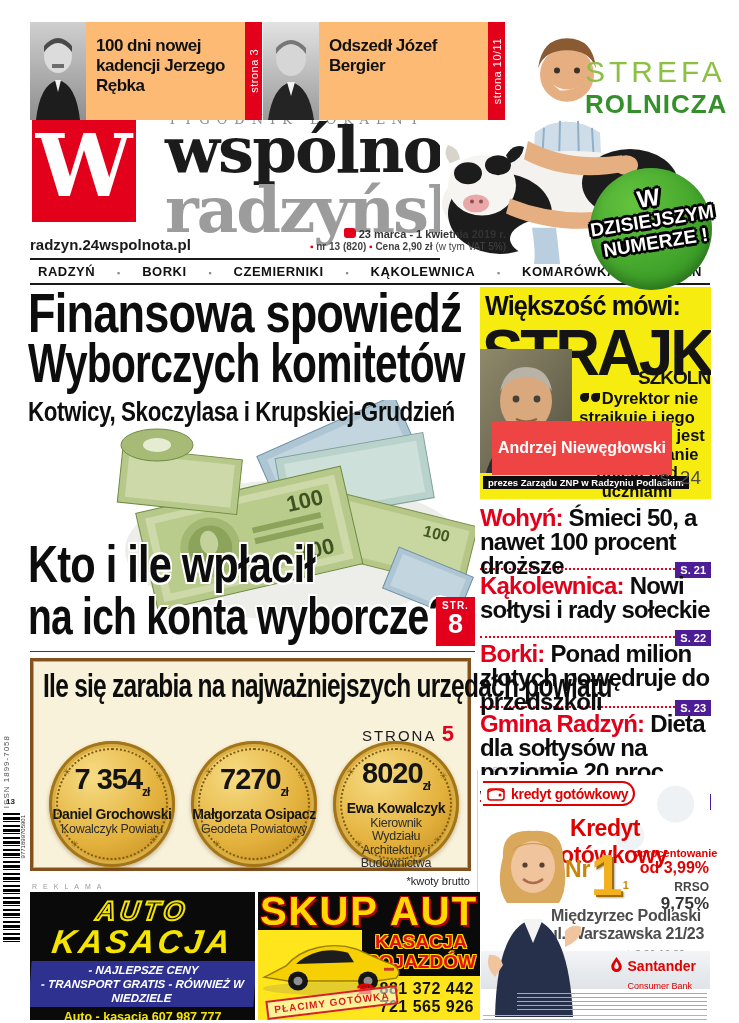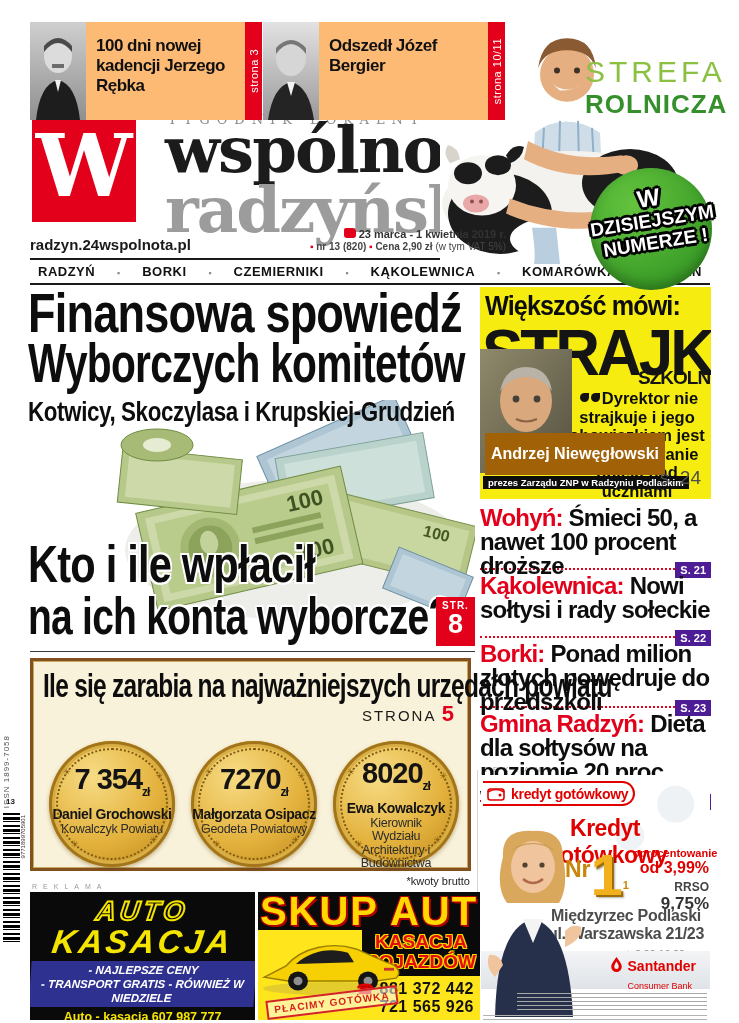--- a/index.html
+++ b/index.html
@@ -66,21 +66,21 @@
       text-shadow:-2px -2px 0 #fff,2px -2px 0 #fff,-2px 2px 0 #fff,2px 2px 0 #fff,0 -2px 0 #fff,0 2px 0 #fff,-2px 0 0 #fff,2px 0 0 #fff;}
   .str8{left:436px;top:597px;width:39px;height:49px;background:#e2001a;color:#fff;text-align:center;z-index:4;}
   .str8 .a{font-size:10px;font-weight:bold;letter-spacing:1px;padding-top:3px;}
   .str8 .b{font-size:27px;font-weight:900;line-height:26px;}
   .midrule{left:30px;top:651px;width:445px;height:0;border-top:1.5px solid #3a3a3a;z-index:2;}
 
   
   .salary{left:30px;top:658px;width:441px;height:213px;box-sizing:border-box;background:#f9f2da;
           border:3px solid #83511d;box-shadow:inset 0 0 0 1px #c9a765;z-index:3;}
   .saltitle{position:absolute;left:10px;top:6px;font-size:34px;font-weight:900;line-height:37px;letter-spacing:-1px;color:#0d0d0d;}
-  .salpage{position:absolute;right:14px;top:40px;font-size:15px;letter-spacing:2px;color:#1a1a1a;}
+  .salpage{position:absolute;right:14px;top:60px;font-size:15px;letter-spacing:2px;color:#1a1a1a;}
   .salpage b{color:#e2001a;font-size:22px;letter-spacing:0;}
   .coin{position:absolute;top:80px;width:126px;height:126px;border-radius:50%;
         background:radial-gradient(circle at 35% 28%,#f7dc84,#e3b13c 55%,#b9841b);
         box-shadow:inset 0 0 0 3px #a3751a, inset 0 0 0 6px #d9ae45,0 2px 4px rgba(90,60,0,.35);text-align:center;}
   .coin::before{content:"";position:absolute;left:7px;top:7px;right:7px;bottom:7px;border:2px dotted #7c5a12;border-radius:50%;}
   .coin .st{position:absolute;font-size:9px;color:#8a6210;}
   .c1{left:16px;} .c2{left:158px;} .c3{left:300px;}
   .amt{margin-top:24px;font-size:29px;font-weight:900;letter-spacing:-1px;color:#141414;line-height:28px;}
   .amt sub{font-size:12px;font-weight:900;}
   .cname{font-size:14px;font-weight:bold;color:#141414;line-height:15px;margin-top:1px;letter-spacing:-.4px;}
@@ -91,21 +91,21 @@
   
   .strike{left:480px;top:287px;width:231px;height:212px;background:#f6ec10;z-index:3;overflow:hidden;}
   .kick{position:absolute;left:5px;top:3px;font-size:28px;font-weight:900;letter-spacing:-1px;color:#0d0d0d;}
   .strajk{position:absolute;left:2px;top:30px;font-size:62px;font-weight:900;letter-spacing:-3px;color:#141414;transform:scaleY(1.05);}
   .szkolny{position:absolute;left:158px;top:80px;font-size:19px;font-weight:900;letter-spacing:-1px;color:#141414;}
   .qmarks{position:absolute;left:100px;top:106px;display:flex;gap:2px;}
   .q{width:9px;height:9px;background:#111;border-radius:50% 50% 50% 0;transform:rotate(180deg);}
   .quote{position:absolute;left:86px;top:102px;width:142px;font-size:16.5px;font-weight:bold;line-height:18.5px;text-align:center;color:#0d0d0d;}
   .quote .ind{display:inline-block;width:26px;}
   .nphoto{position:absolute;left:0;bottom:26px;width:92px;height:124px;}
-  .cap1{position:absolute;left:5px;bottom:24px;background:#a16207;color:#fff;font-size:16px;font-weight:bold;padding:12px 6px;white-space:nowrap;}
+  .cap1{position:absolute;left:12px;bottom:24px;background:#ef4444;color:#fff;font-size:16px;font-weight:bold;padding:18px 6px;white-space:nowrap;}
   .cap2{position:absolute;left:3px;bottom:10px;background:#0d0d0d;color:#fff;font-size:9.5px;font-weight:bold;padding:1px 5px;white-space:nowrap;}
   .s24{position:absolute;right:10px;bottom:10px;font-size:19px;color:#4c4c4c;}
 
   
   .tlist{left:480px;top:502px;width:231px;z-index:3;}
   .titem{position:relative;border-bottom:2px dotted #e2001a;padding:4px 0 12px 0;}
   .titem .tt{font-size:24px;font-weight:900;line-height:24px;letter-spacing:-.8px;color:#0d0d0d;}
   .titem .tt b{color:#e2001a;}
   .pbadge{position:absolute;right:0;bottom:-10px;background:#4c1d95;color:#fff;font-size:11px;font-weight:bold;padding:2px 5px;}
   .reklama{font-size:7px;letter-spacing:6px;color:#999;}

